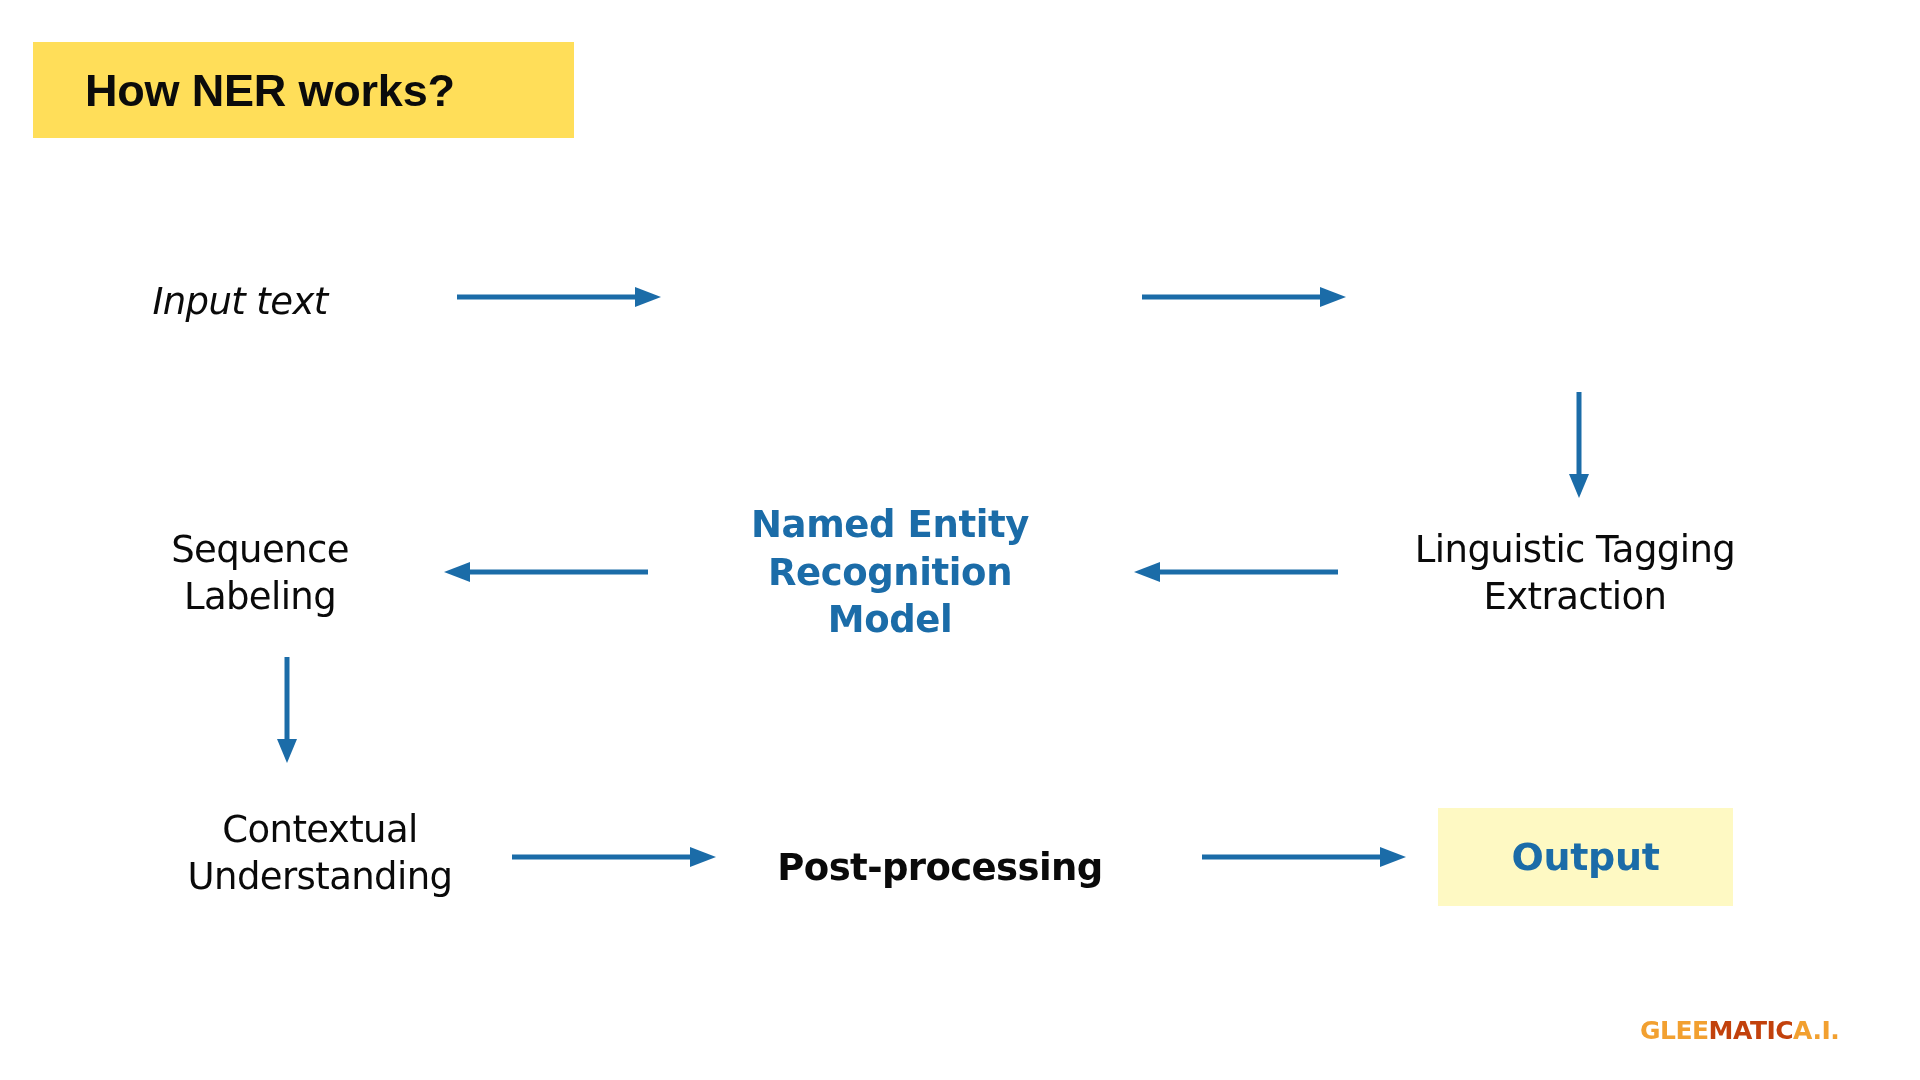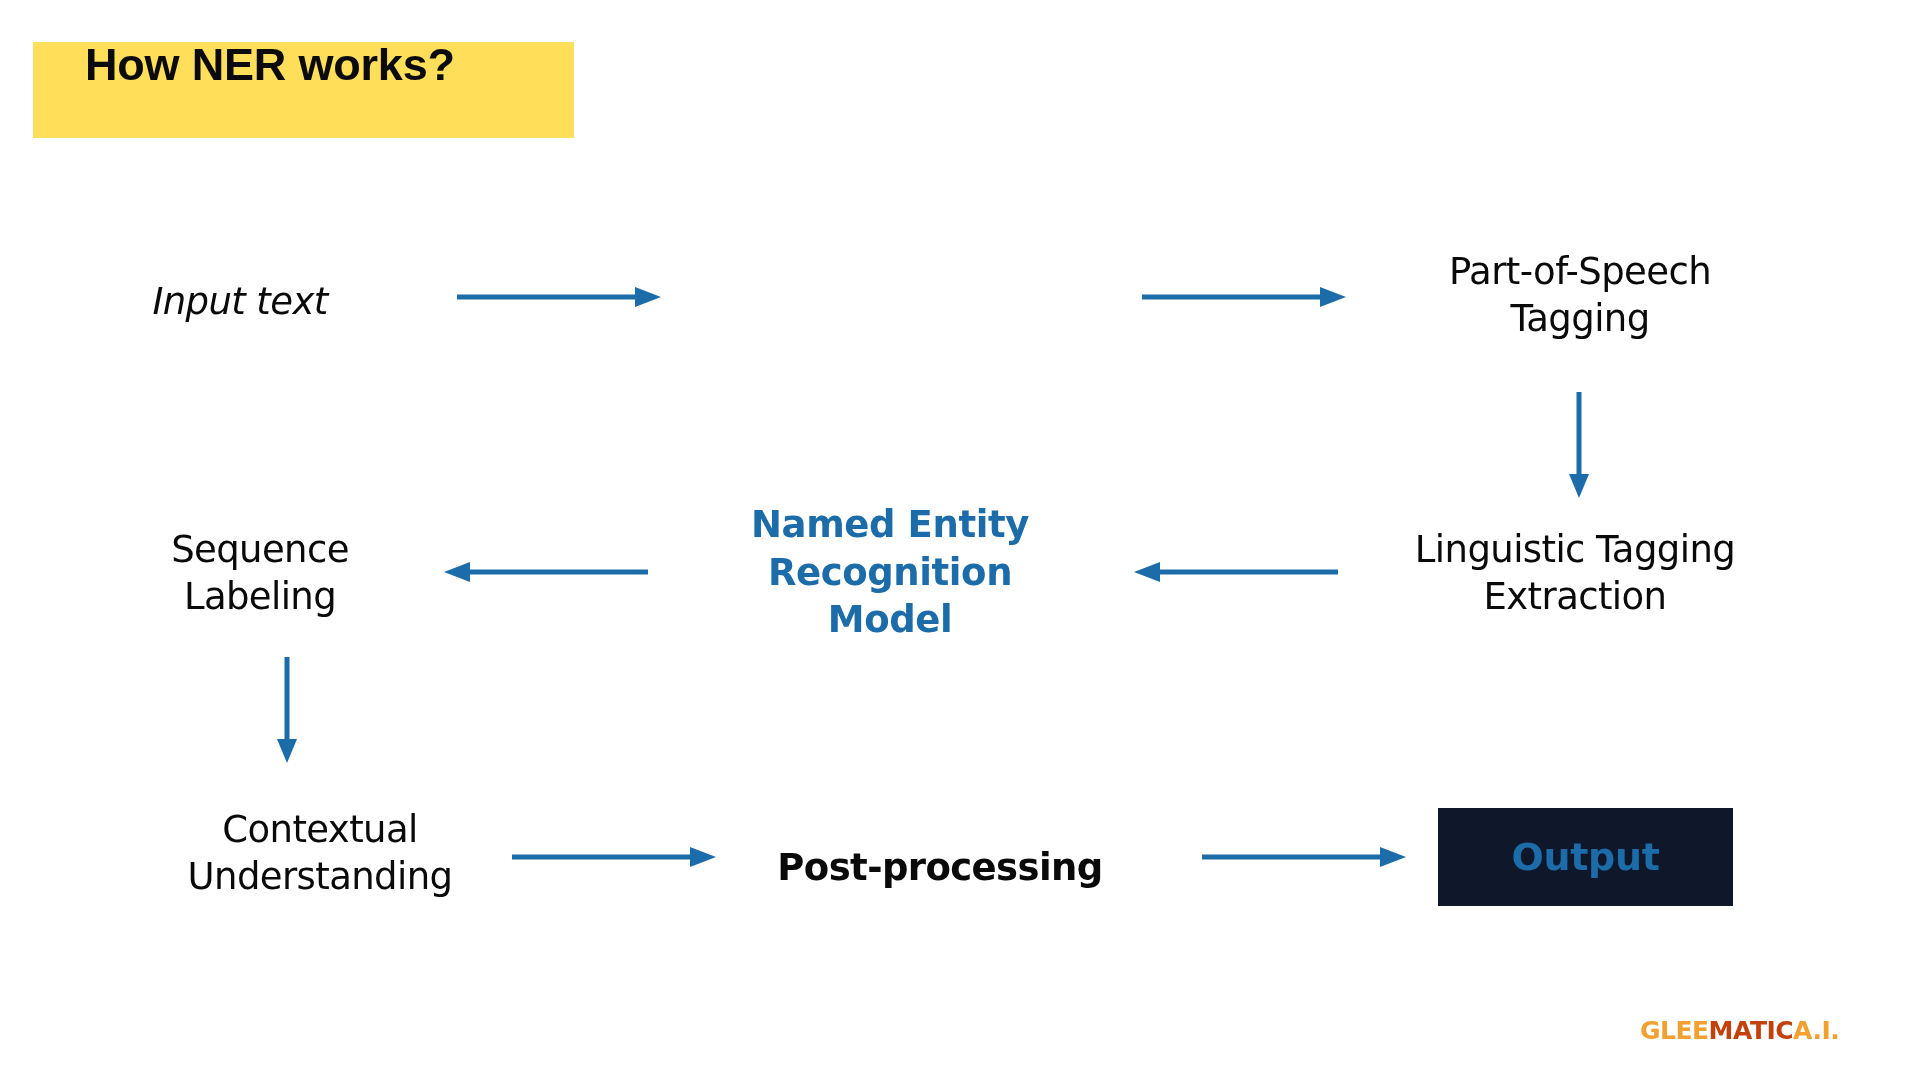--- a/index.html
+++ b/index.html
@@ -24,20 +24,21 @@
 
   
   .title-banner {
     position: absolute;
     left: 33px;
     top: 42px;
     width: 541px;
     height: 96px;
     background: #FFDE59;
     display: flex;
+    align-items: center;
   }
   .title-text {
     margin-left: 52px;
     font-family: "Liberation Sans", sans-serif;
     font-size: 45px;
     font-weight: 700;
     color: #0b0b0b;
     letter-spacing: -0.2px;
     line-height: 1;
   }
@@ -75,21 +76,21 @@
   #node-contextual      { left: 120px;  top: 798px;  width: 400px; height: 110px; }
   #node-postprocessing  { left: 710px;  top: 842px;  width: 460px; height: 52px; font-weight: bold; }
 
   
   .output-badge {
     position: absolute;
     left: 1438px;
     top: 808px;
     width: 295px;
     height: 98px;
-    background: #0f172a;
+    background: #fef9c3;
     display: flex;
     align-items: center;
     justify-content: center;
   }
   .output-text {
     font-family: "DejaVu Sans", sans-serif;
     font-size: 38px;
     font-weight: 700;
     color: #1B6CA8;
     letter-spacing: -0.3px;
@@ -132,22 +133,20 @@
     <line x1="2" y1="17" x2="184" y2="17" stroke="#1B6CA8" stroke-width="5"></line>
     <polygon points="180,7 206,17 180,27" fill="#1B6CA8"></polygon>
   </svg>
 
 
   <svg class="arrow" style="left:1140px; top:280px;" width="210" height="34" viewBox="0 0 210 34">
     <line x1="2" y1="17" x2="184" y2="17" stroke="#1B6CA8" stroke-width="5"></line>
     <polygon points="180,7 206,17 180,27" fill="#1B6CA8"></polygon>
   </svg>
 
-  <div class="node" id="node-pos-tagging">Part-of-Speech
-Tagging</div>
 
   <svg class="arrow" style="left:1562px; top:390px;" width="34" height="110" viewBox="0 0 34 110">
     <line x1="17" y1="2" x2="17" y2="88" stroke="#1B6CA8" stroke-width="5"></line>
     <polygon points="7,84 17,108 27,84" fill="#1B6CA8"></polygon>
   </svg>
 
   <div class="node" id="node-sequence-label">Sequence
 Labeling</div>
 
   <svg class="arrow" style="left:450px; top:555px;" width="200" height="34" viewBox="0 0 200 34">

